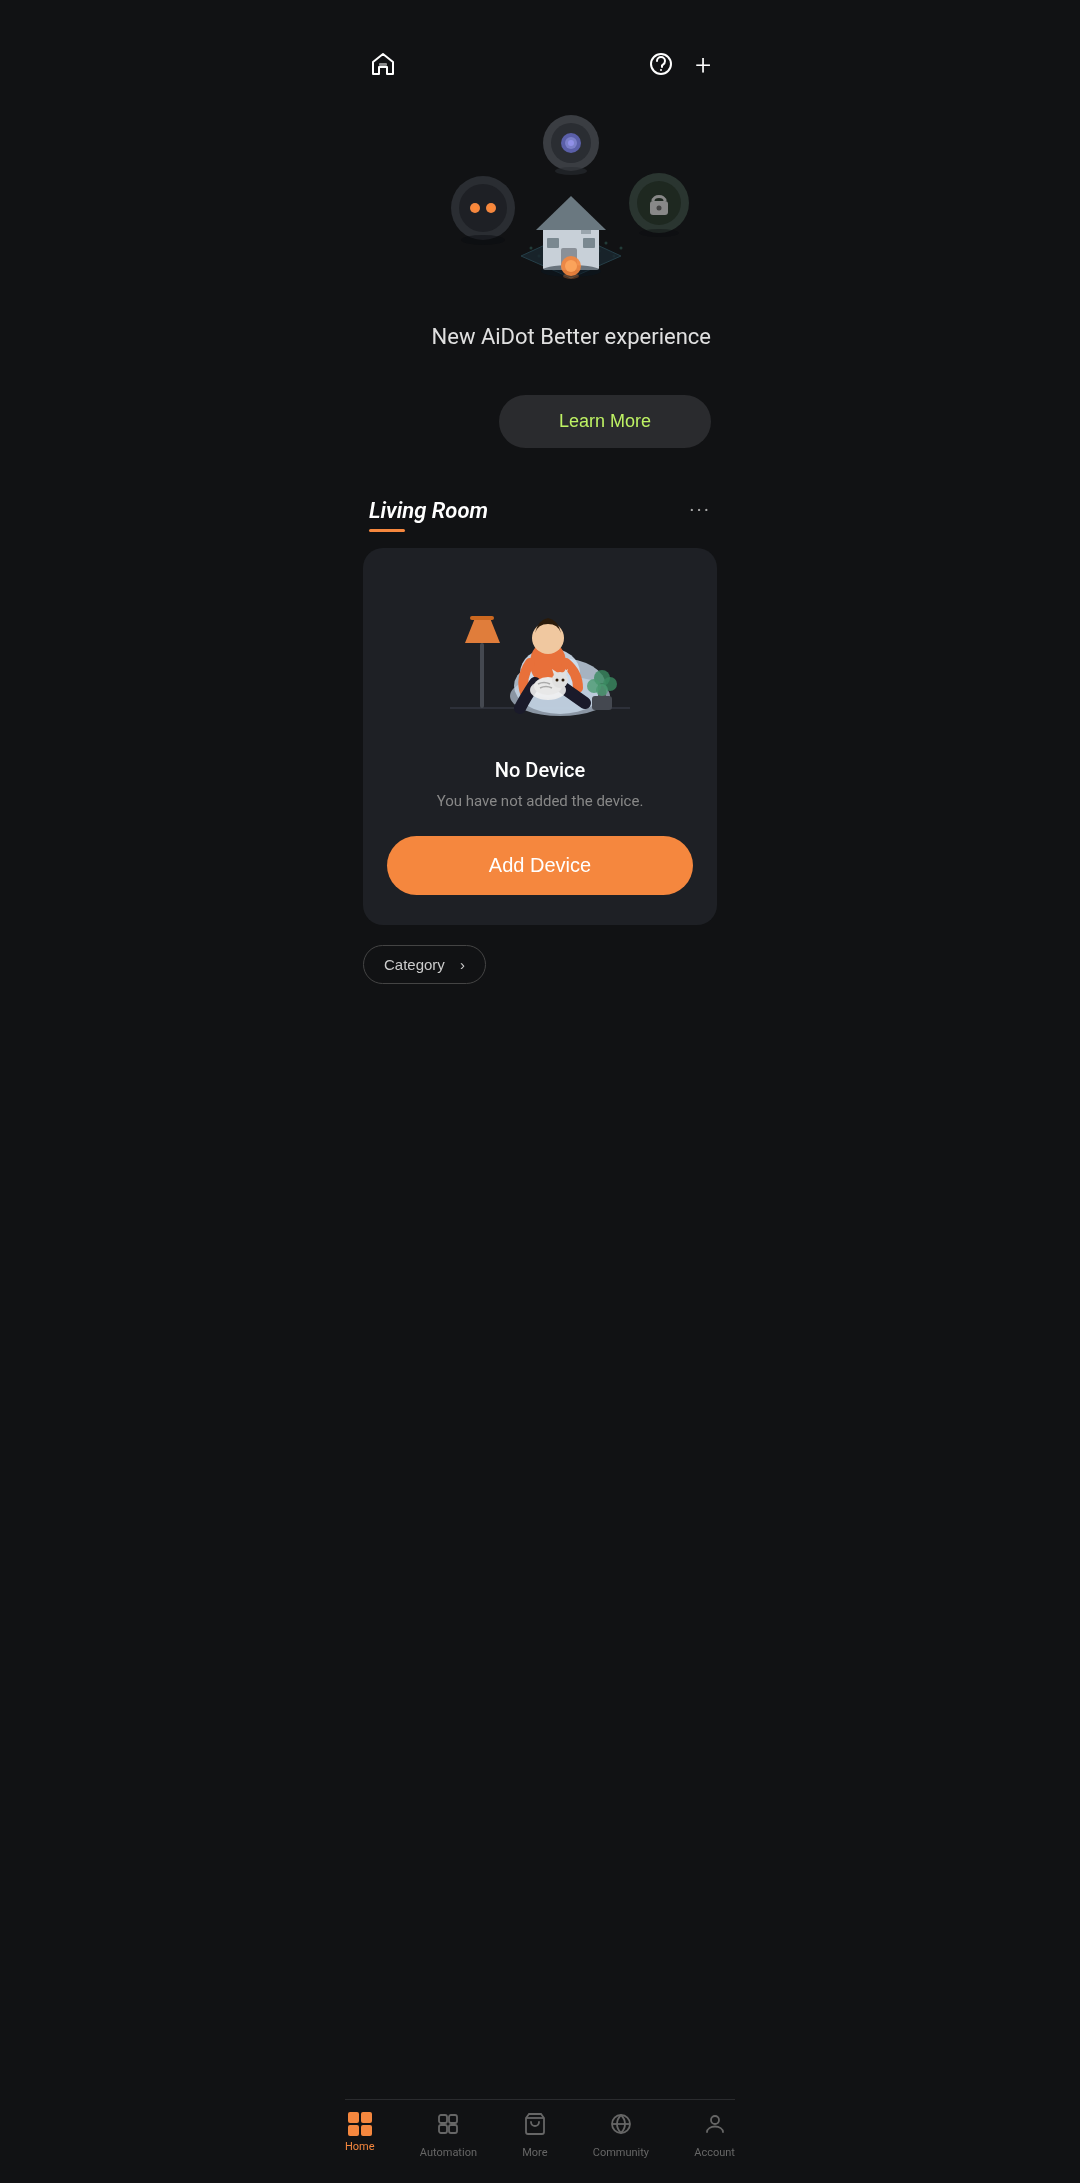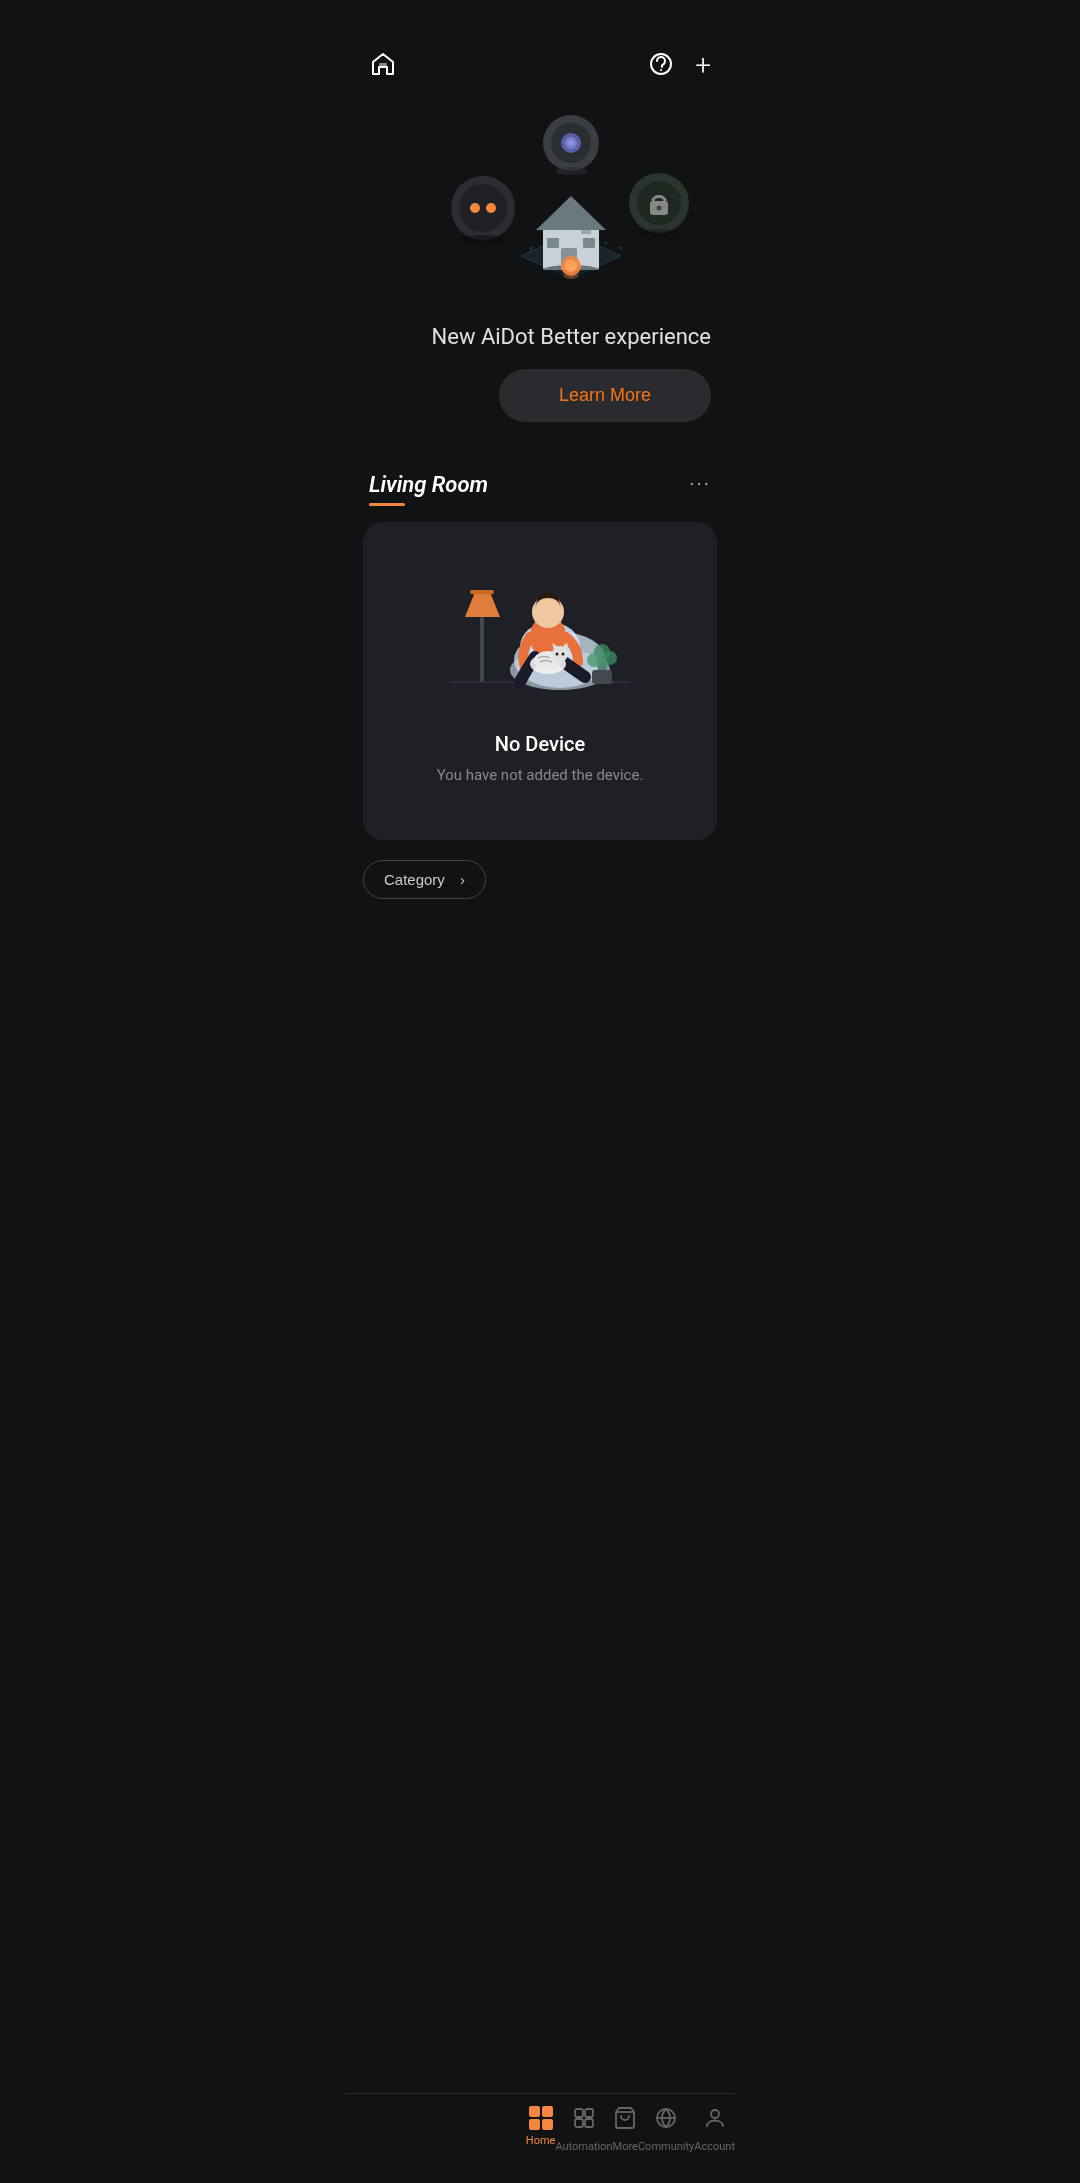--- a/index.html
+++ b/index.html
@@ -60,27 +60,28 @@
     .hero-title {
       font-size: 22px;
       color: #e0e0e0;
       margin-bottom: 20px;
       text-align: center;
       font-weight: 400;
     }
 
     .learn-more-btn {
       background-color: #2a2b2e;
-      color: #f97316;
+      color: #bef264;
       border: none;
       border-radius: 30px;
       padding: 16px 60px;
       font-size: 18px;
       cursor: pointer;
       font-weight: 400;
+      margin-top: 26px;
     }
 
     
     .section-header {
       display: flex;
       justify-content: space-between;
       align-items: flex-start;
       padding: 20px 24px 16px;
     }
 
@@ -168,28 +169,28 @@
       font-size: 15px;
       cursor: pointer;
       display: flex;
       align-items: center;
       gap: 15px;
     }
 
     
     .bottom-nav {
       position: fixed;
-      bottom: 6px;
+      bottom: 0;
       left: 50%;
       transform: translateX(-50%);
       width: 390px;
       background-color: #111214;
       border-top: 1px solid #2a2b2e;
       display: flex;
-      justify-content: flex-end;
+      justify-content: space-between;
       padding: 12px 0 24px;
     }
 
     .nav-item {
       display: flex;
       flex-direction: column;
       align-items: center;
       gap: 4px;
       cursor: pointer;
     }
@@ -384,20 +385,21 @@
       <circle cx="172" cy="100" r="8" fill="#3a8a60" opacity="0.8"></circle>
       <circle cx="164" cy="108" r="7" fill="#4a9a70" opacity="0.8"></circle>
       <circle cx="180" cy="106" r="7" fill="#3a8a60" opacity="0.8"></circle>
       <circle cx="172" cy="112" r="6" fill="#4a9a70" opacity="0.8"></circle>
     </svg>
   </div>
 
   <h3 class="no-device-title">No Device</h3>
   <p class="no-device-subtitle">You have not added the device.</p>
 
+  <button class="add-device-btn">Add Device</button>
 </div>
 
 <div class="category-section">
   <button class="category-btn">
     <span>Category</span>
     <span>›</span>
   </button>
 </div>
 
 <div class="bottom-spacer"></div>

